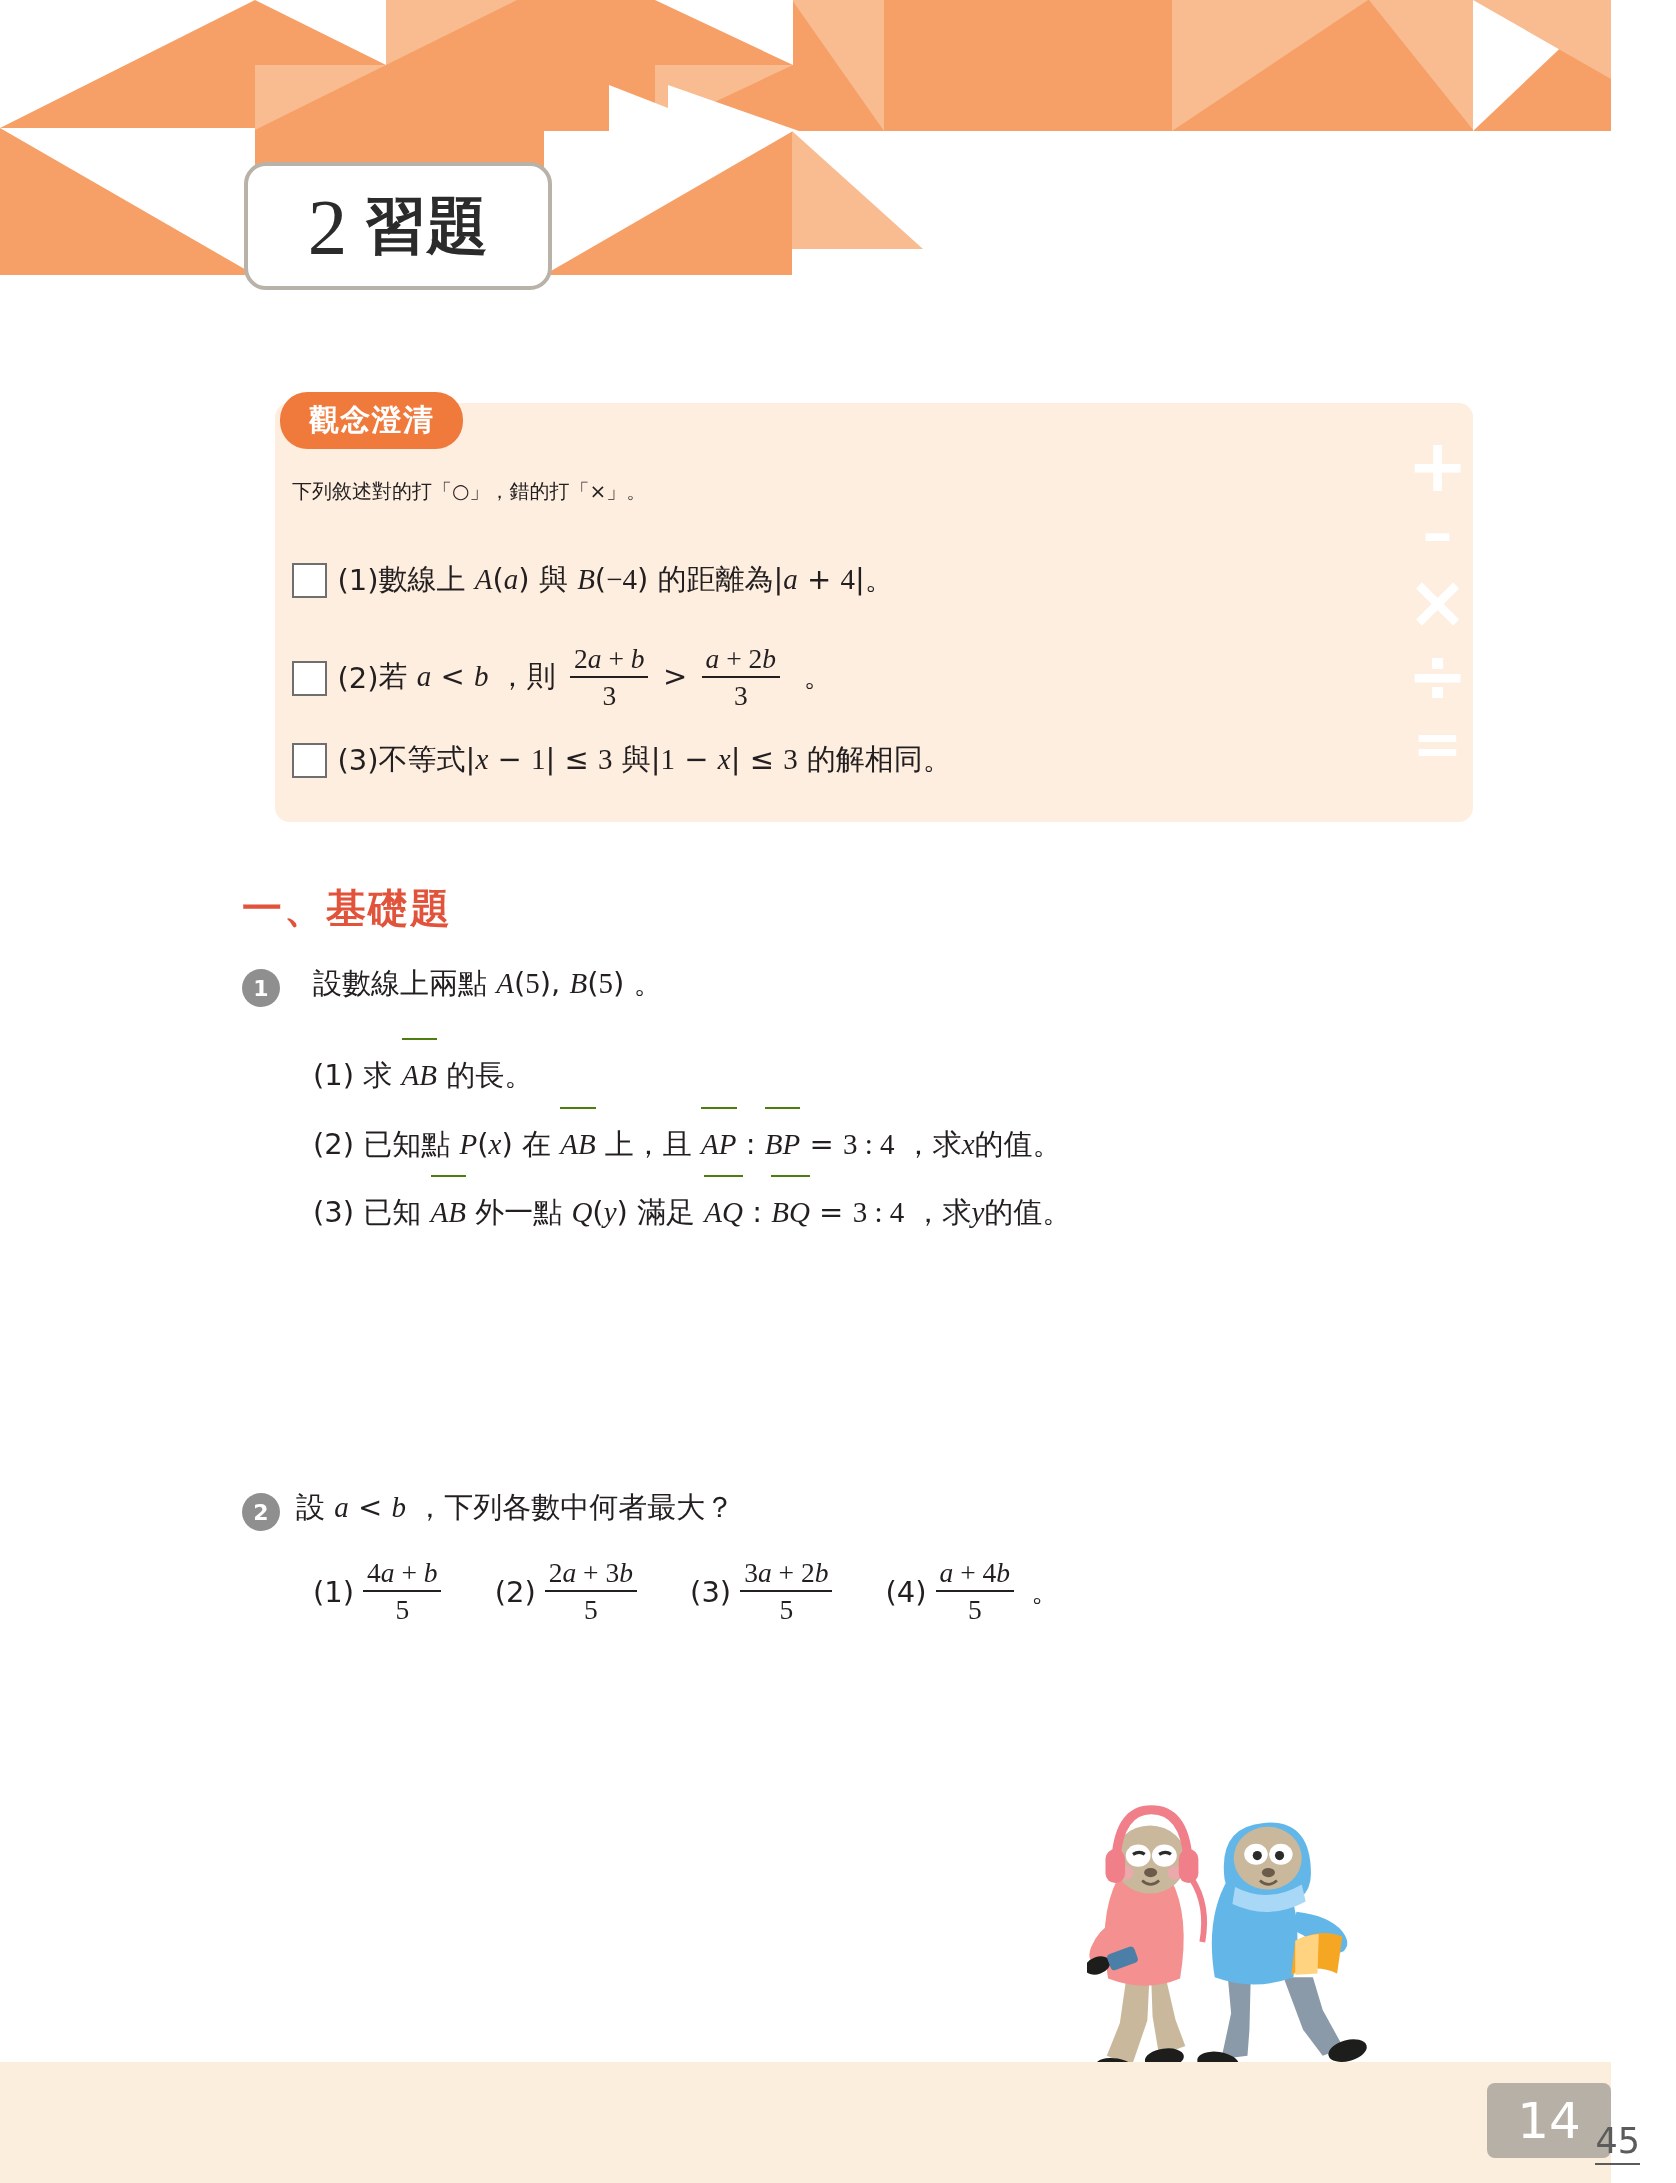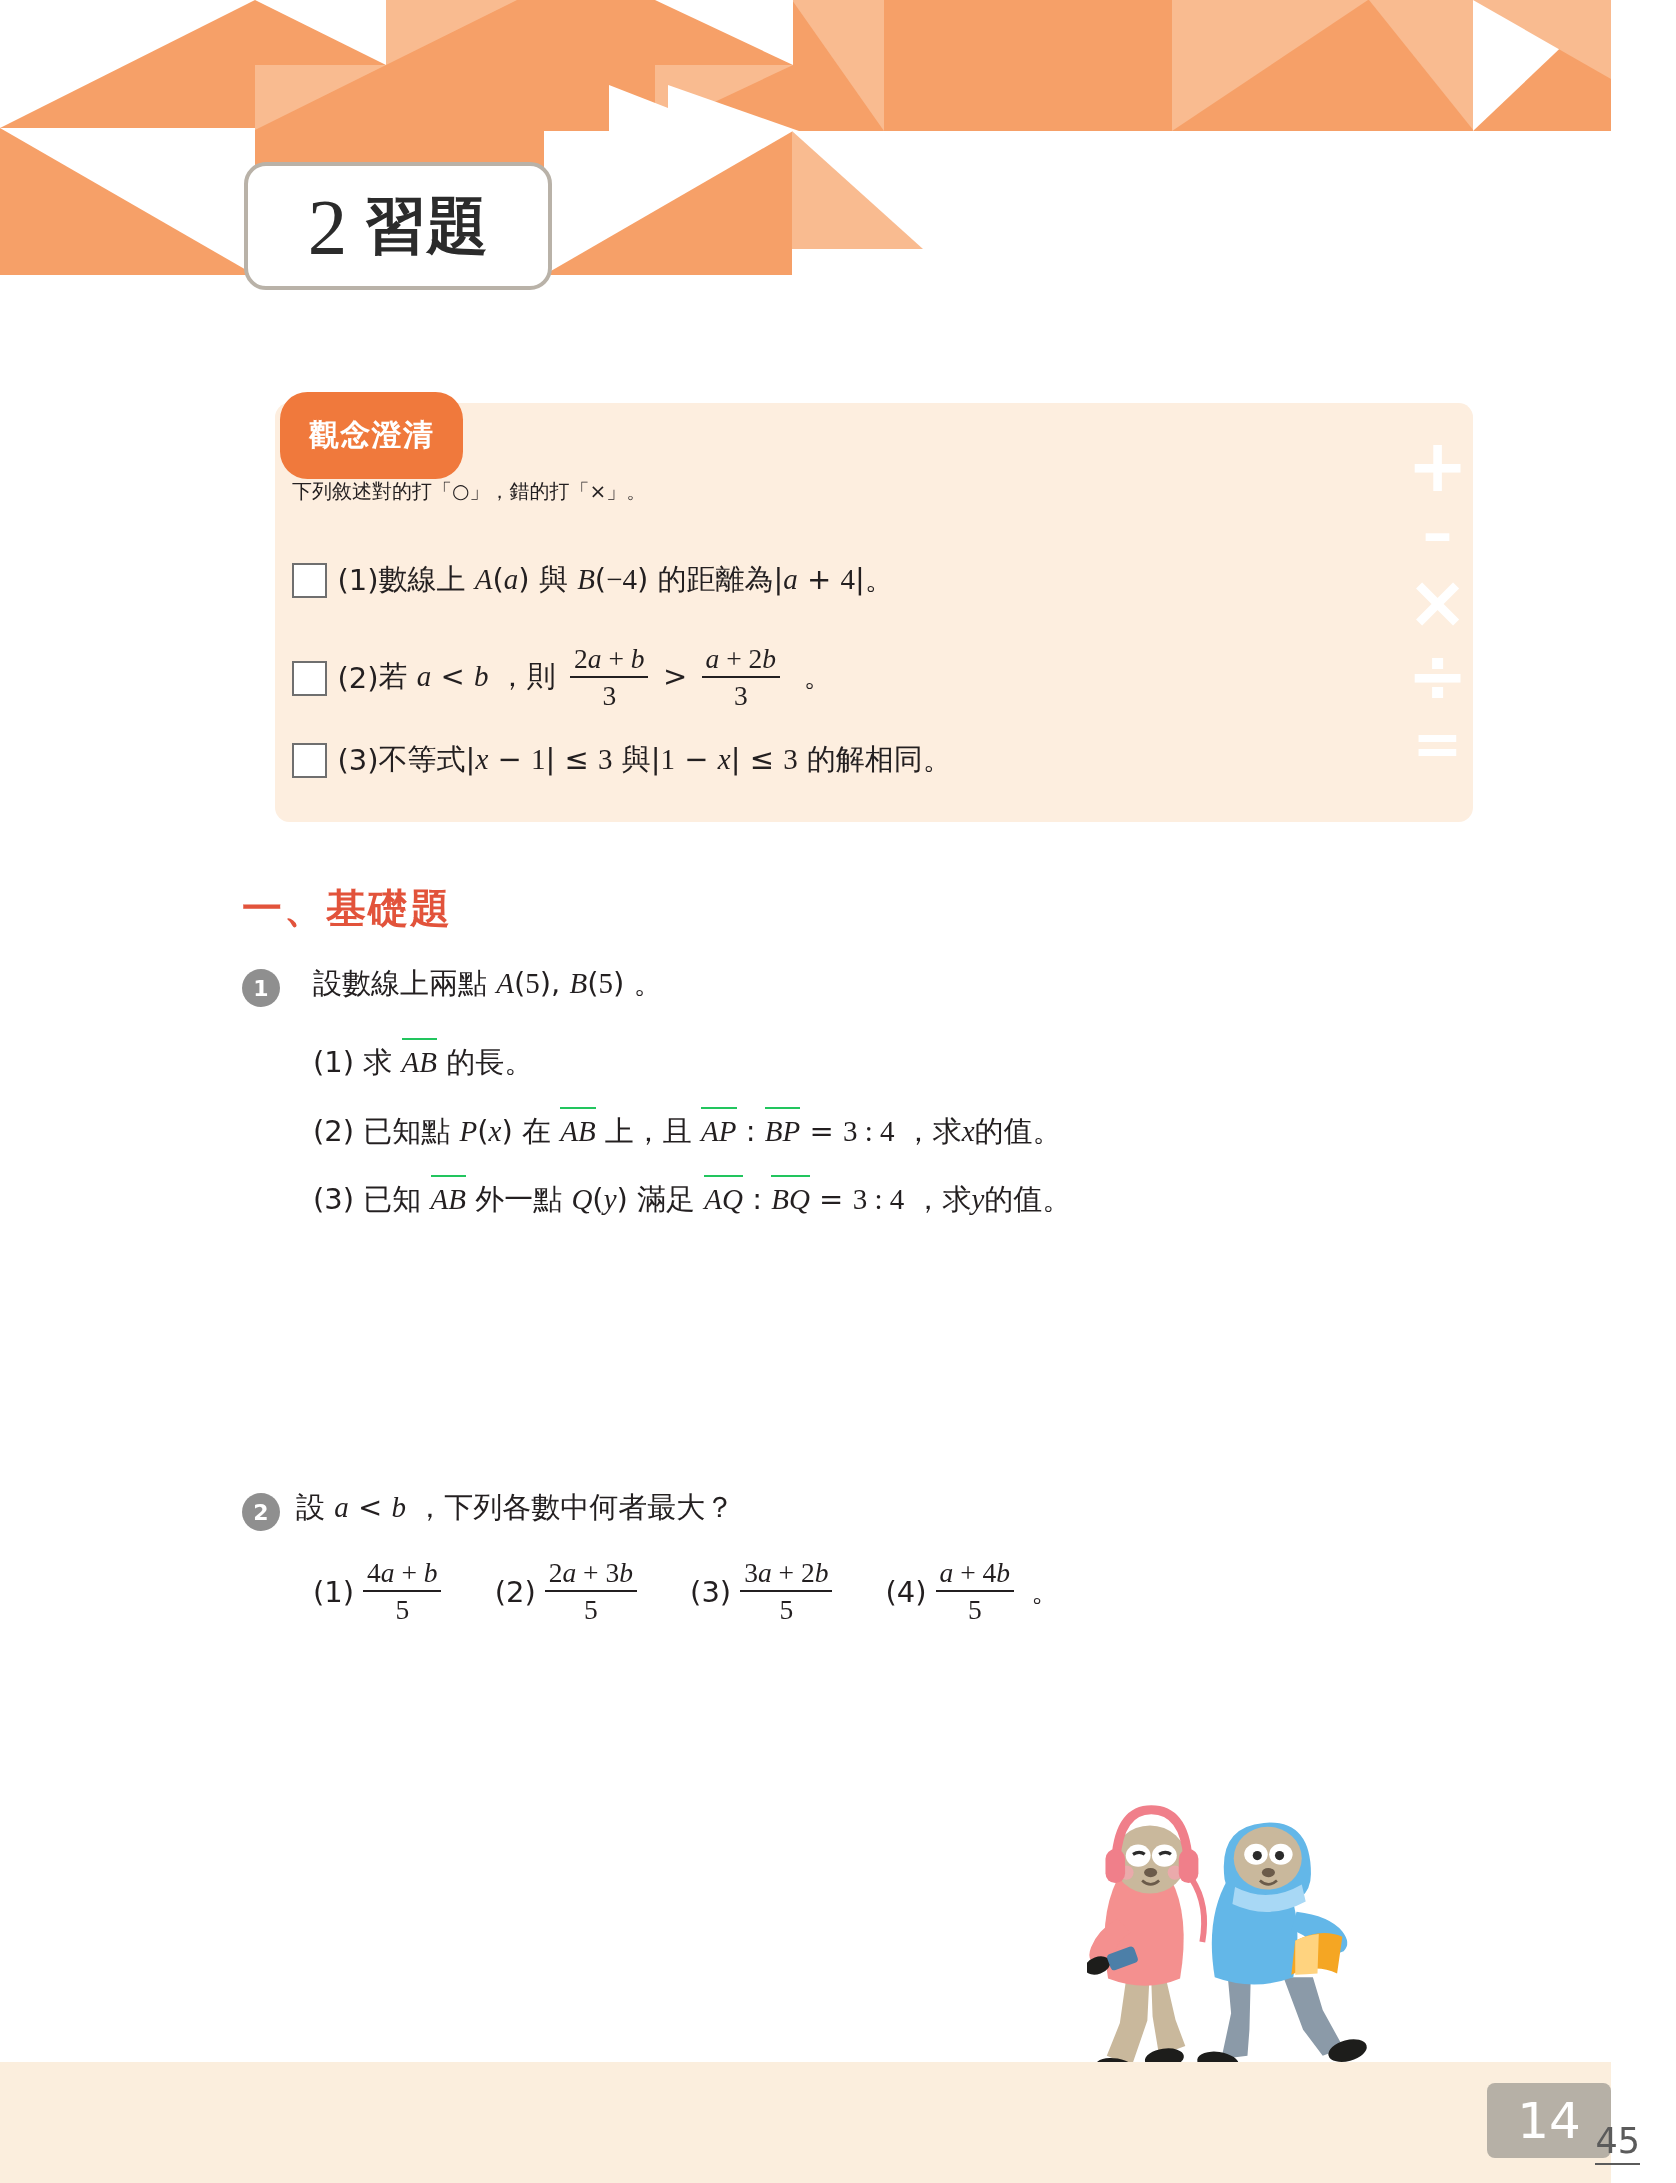--- a/index.html
+++ b/index.html
@@ -72,21 +72,21 @@
     position: absolute;
     left: 275px; top: 403px;
     width: 1198px; height: 419px;
     background: #fdeedf;
     border-radius: 14.4px;
   }
   .concept-tag {
     position: absolute;
     left: 280px; top: 392px;
     height: 55px;
-    padding: 16px 29px;
+    padding: 1px 29px;
     background: #f0793c;
     border-radius: 27.5px;
     color: #ffffff;
     font-size: 30px;
     font-weight: bold;
     font-family: "DejaVu Sans", sans-serif;
     display: flex;
     align-items: center;
     letter-spacing: 1.3px;
   }
@@ -136,22 +136,22 @@
   }
   .frac .num { padding: 0 3.9px; font-size: 27.5px; }
   .frac .den { padding: 0 3.9px; font-size: 27.5px; }
   .frac .bar {
     height: 2px;
     background: #231f20;
     width: 100%;
     margin: 3.3px 0;
   }
   .ovl {
-    border-top: 2px solid #22c55e;
-    padding-top: 6px;
+    border-top: 2px solid #4d7c0f;
+    padding-top: 19px;
     display: inline-block;
     font-style: italic;
     font-family: "Liberation Serif", serif;
   }
 
   
   .glyph-col {
     position: absolute;
     left: 1398px; top: 429px;
     width: 79px; height: 393px;

